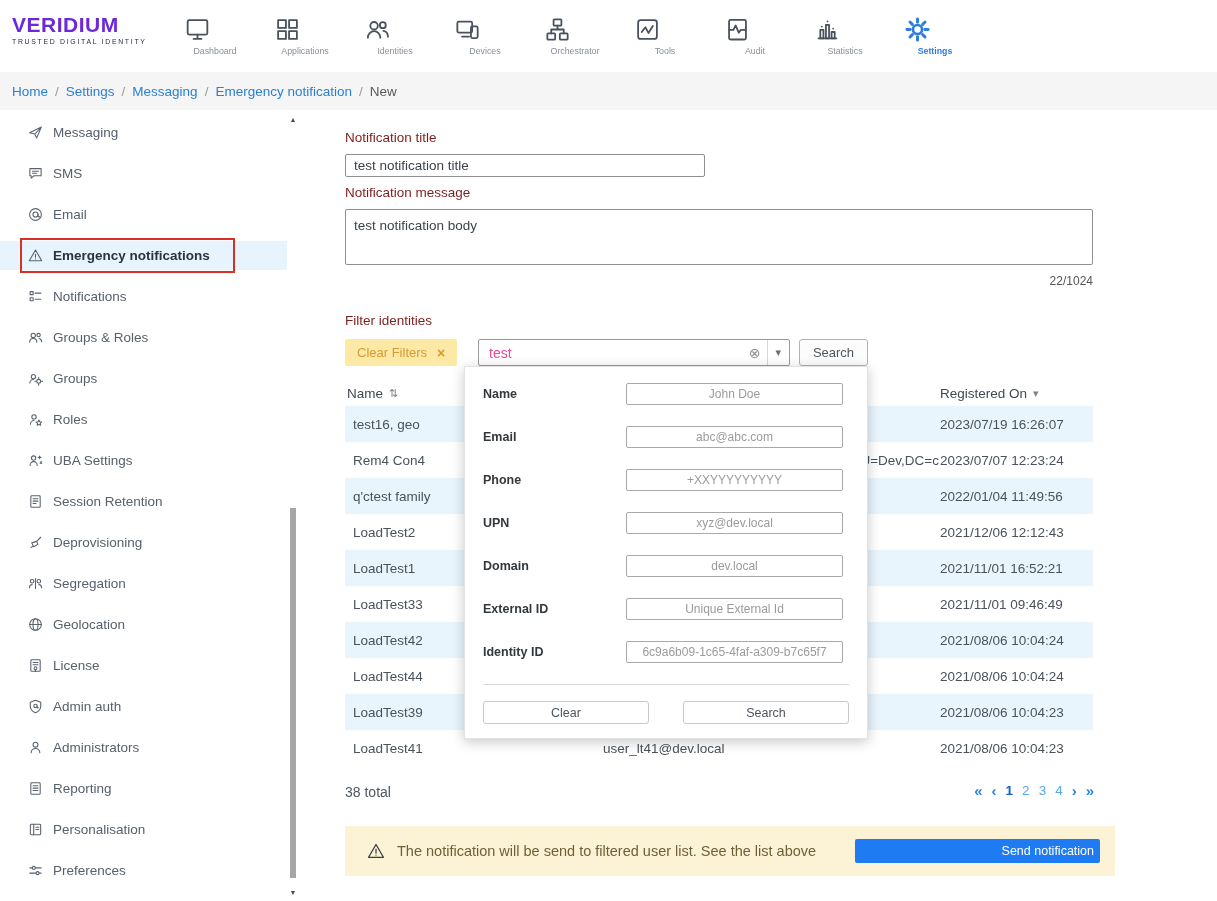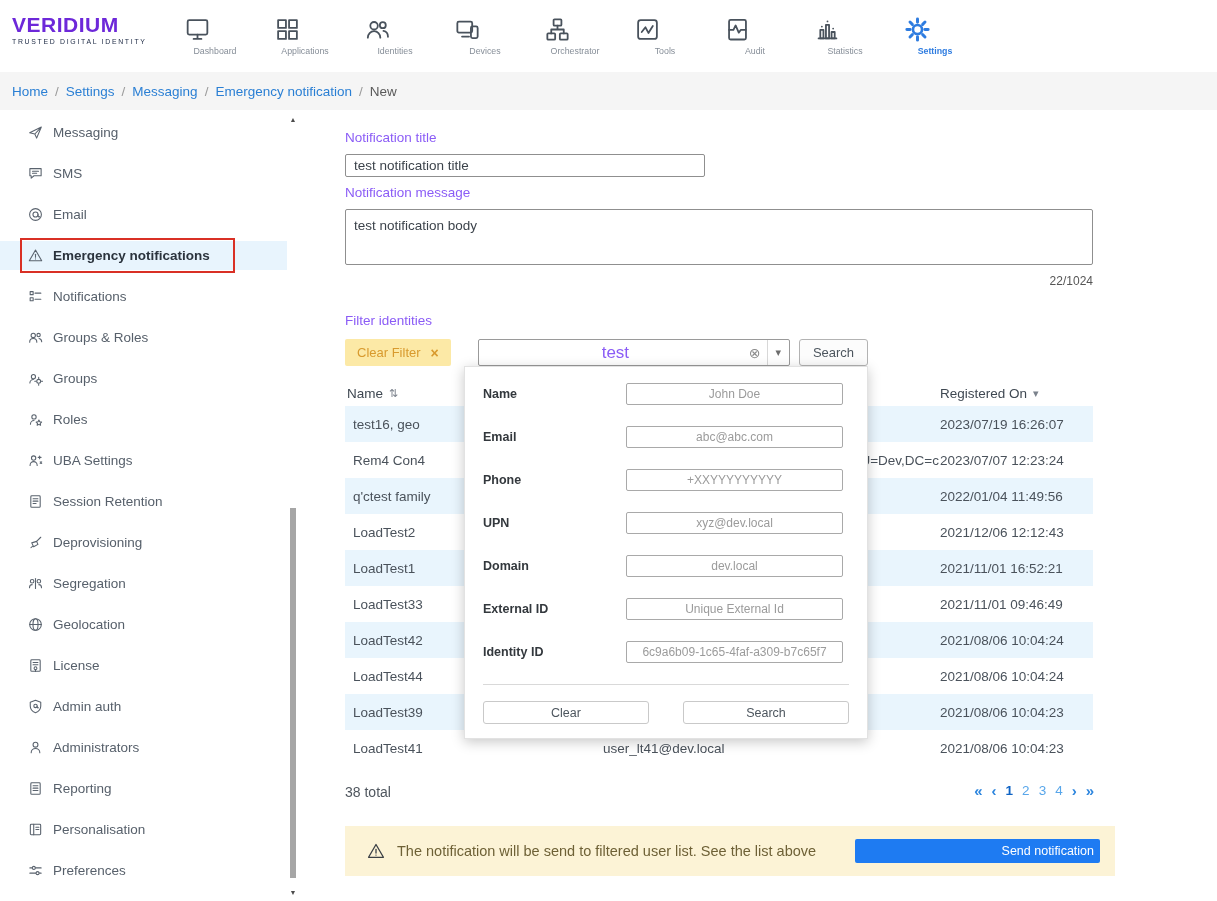--- a/index.html
+++ b/index.html
@@ -35,36 +35,36 @@
   .sb-icon{margin-right:10px;color:#5a636e;display:flex;flex:none;}
   .sb-icon svg{width:15px;height:15px;}
   .sb-item.active{background:#e8f4fd;color:#2b333d;font-weight:bold;}
   .sb-item.active::after{content:"";position:absolute;left:20px;width:211px;top:-3px;bottom:-3px;border:2px solid #d93025;pointer-events:none;}
   .sb-scroll{position:absolute;left:288px;top:112px;width:10px;height:787px;}
   .sb-scroll .arr{position:absolute;left:0;width:10px;font-size:7px;color:#4c4c4c;text-align:center;cursor:pointer;line-height:8px;}
   .arr.up{top:4px;}.arr.down{bottom:2px;}
   .sb-thumb{position:absolute;left:2px;top:396px;width:6px;height:370px;background:#a6a6a6;cursor:grab;}
 
   
-  .fld-label{position:absolute;color:#8b5cf6;font-size:13.5px;}
+  .fld-label{position:absolute;color:#7f1d1d;font-size:13.5px;}
   .lbl-title{left:345px;top:130px;}
   .title-input{position:absolute;left:345px;top:154px;width:360px;height:23px;border:1px solid #8f8f8f;border-radius:2px;
                font:13.5px "Liberation Sans",sans-serif;color:#3c434b;padding:0 8px;box-sizing:border-box;}
   .lbl-msg{left:345px;top:185px;}
   .msg-area{position:absolute;left:345px;top:209px;width:748px;height:56px;border:1px solid #8f8f8f;border-radius:2px;
             font:13.5px "Liberation Sans",sans-serif;color:#3c434b;padding:8px;box-sizing:border-box;resize:none;}
   .char-count{position:absolute;left:345px;top:274px;width:748px;text-align:right;font-size:12px;color:#555;}
   .lbl-filter{left:345px;top:313px;}
 
   .chip{position:absolute;left:345px;top:339px;height:27px;background:#fce9a6;color:#d89a2e;font-size:13px;display:flex;
         align-items:center;padding:0 12px;border-radius:2px;cursor:pointer;}
   .chip-x{margin-left:10px;font-size:14px;font-weight:bold;cursor:pointer;}
   .combo{position:absolute;left:478px;top:339px;width:312px;height:27px;border:1px solid #9a9a9a;border-radius:2px;box-sizing:border-box;
          display:flex;align-items:center;background:#fff;cursor:text;}
-  .combo-text{flex:1;padding-left:10px;font-size:17px;color:#8b5cf6;text-align:center;}
+  .combo-text{flex:1;padding-left:10px;font-size:14px;color:#ec4899;}
   .combo-clear{color:#8b8b8b;font-size:14px;padding:0 7px;cursor:pointer;}
   .combo-caret{color:#6d6d6d;font-size:11px;padding:0 8px 0 7px;border-left:1px solid #d8d8d8;align-self:stretch;display:flex;align-items:center;cursor:pointer;}
   .search-btn{position:absolute;left:799px;top:339px;width:69px;height:27px;border:1px solid #b3b3b3;border-radius:3px;background:#fcfcfc;
               font:13px "Liberation Sans",sans-serif;color:#4d565e;cursor:pointer;}
 
   
   .t-head{position:absolute;left:345px;top:380px;width:748px;height:26px;display:flex;border-bottom:1px solid #8d8d8d;
           font-size:13.5px;color:#3f4852;}
   .t-cell{display:flex;align-items:center;box-sizing:border-box;}
   .c-name{width:255px;padding-left:2px;}
@@ -479,21 +479,21 @@
     <div class="fld-label lbl-title">Notification title</div>
     <input class="title-input" value="test notification title" style="">
 
     <div class="fld-label lbl-msg">Notification message</div>
     <textarea class="msg-area" style="">test notification body</textarea>
     <div class="char-count">22/1024</div>
 
     <div class="fld-label lbl-filter">Filter identities</div>
 
     <div class="chip">
-      <span>Clear Filter</span>
+      <span>Clear Filters</span>
       <span class="chip-x">×</span>
     </div>
 
     <div class="combo">
       <span class="combo-text">test</span>
       <span class="combo-clear">⊗</span>
       <span class="combo-caret">▾</span>
     </div>
 
     <button class="search-btn">Search</button>

